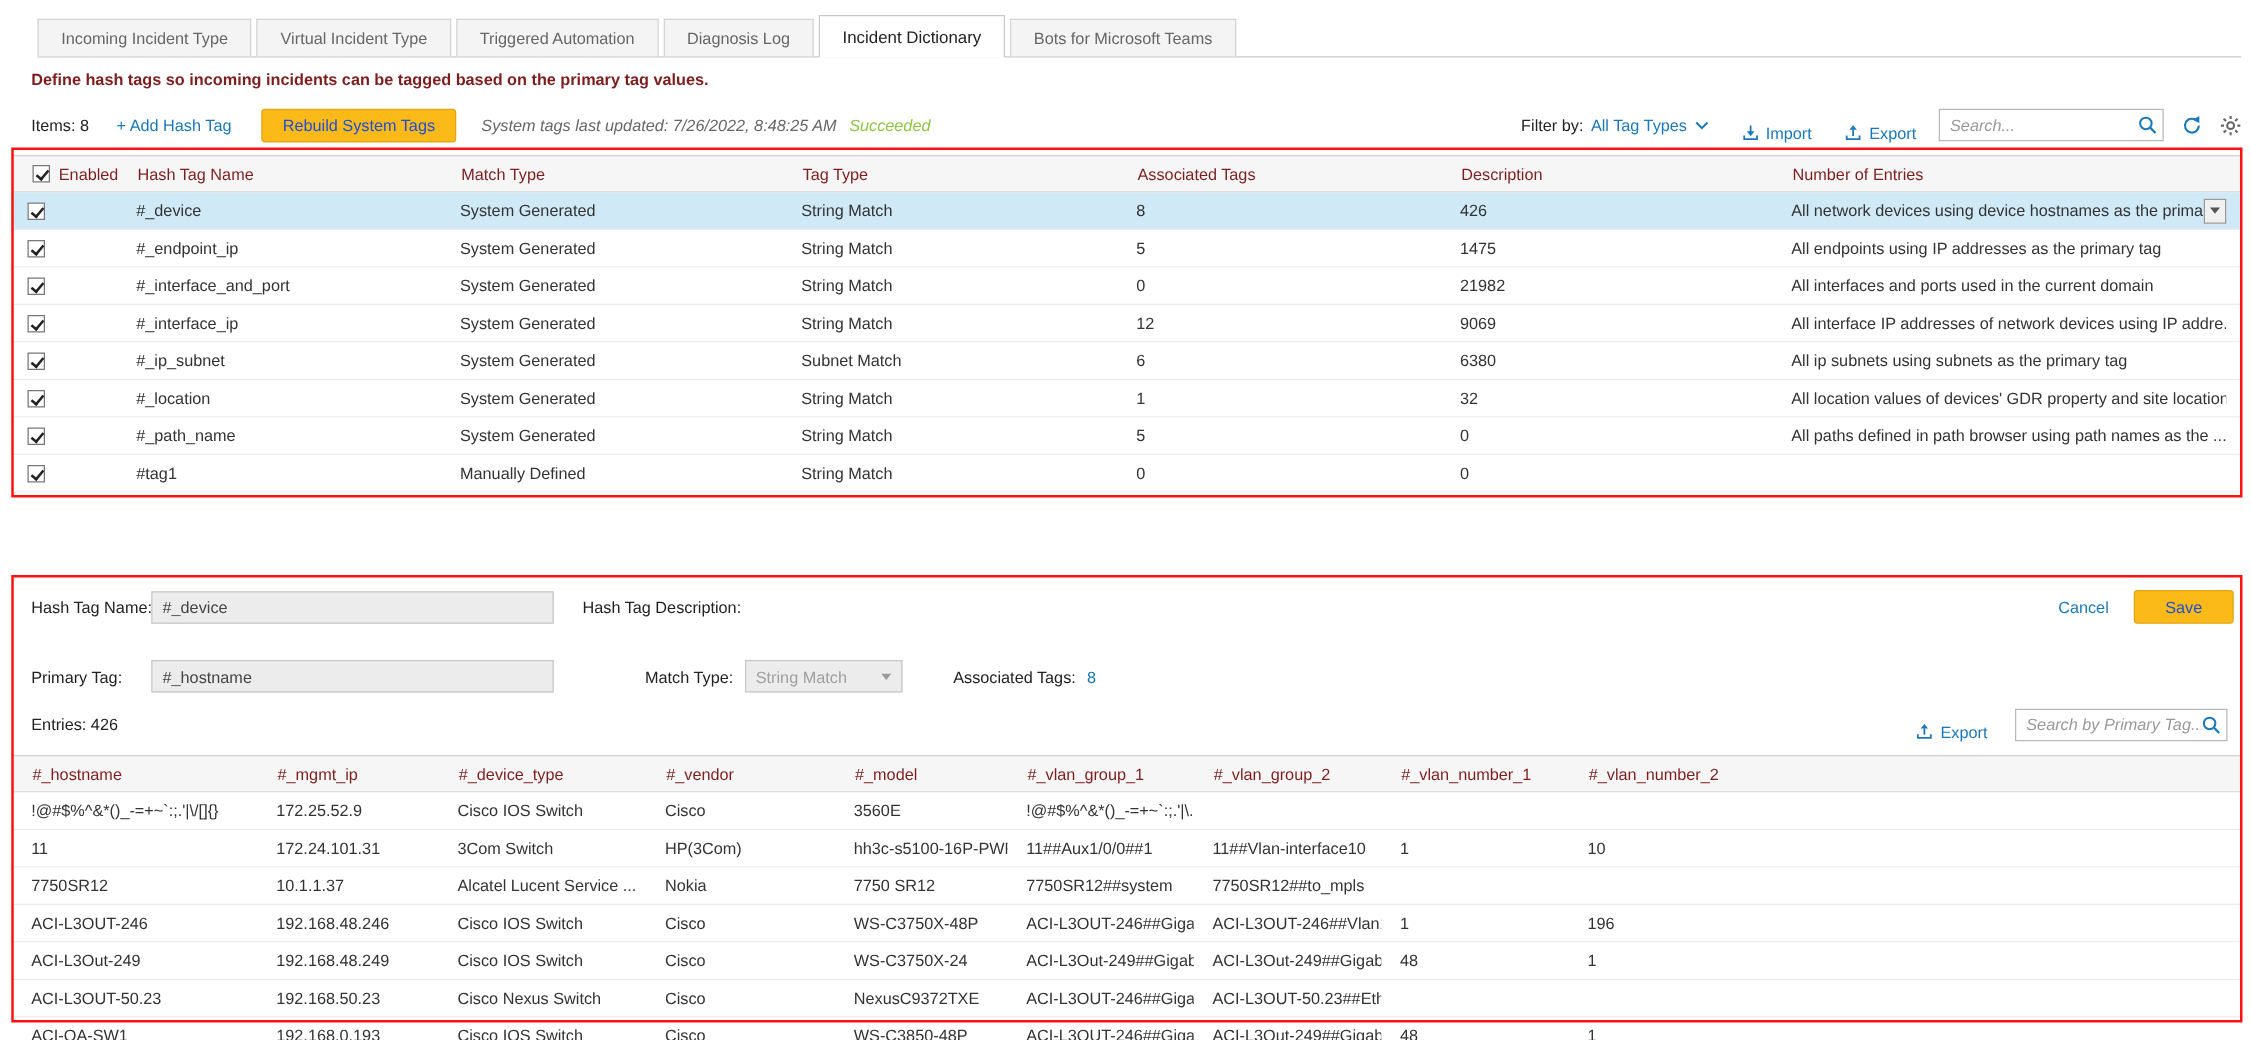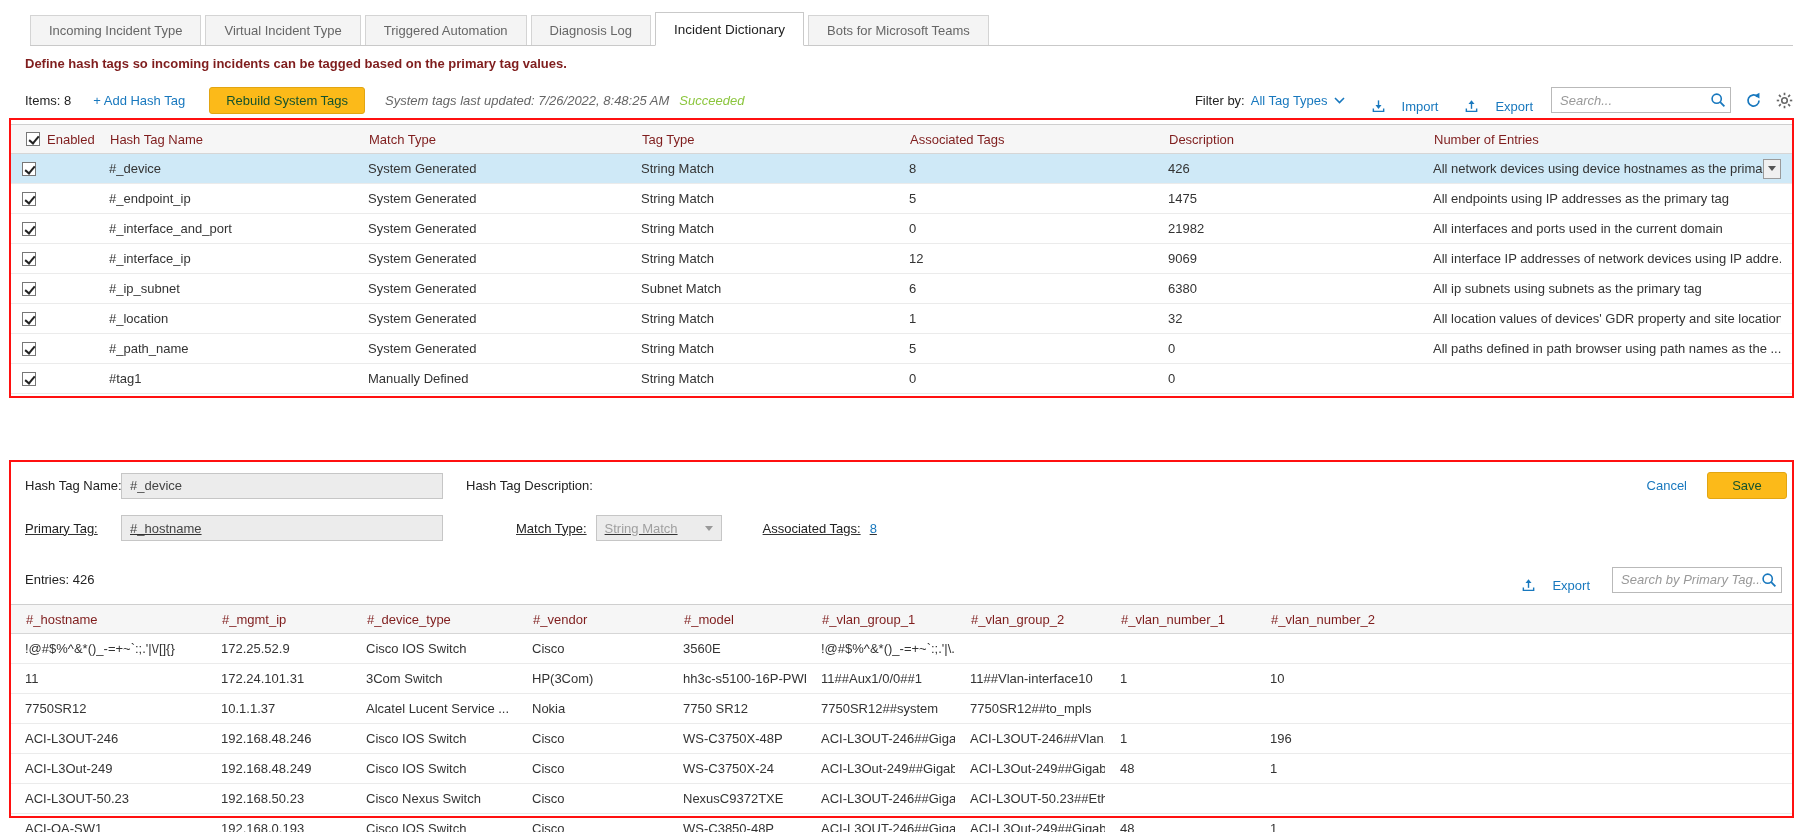--- a/index.html
+++ b/index.html
@@ -26,30 +26,30 @@
   .page-desc { position:absolute; left:25px; top:56px; font-weight:bold; color:#7f1d1d; }
   .toolbar {
     position:absolute; left:25px; top:85px; width:1768px; height:30px;
     display:flex; align-items:center;
   }
   .items-count { color:#222; }
   .link { color:var(--accent_blue,#1878be); cursor:pointer; text-decoration:none; white-space:nowrap; }
   .add-tag { margin-left:22px; }
   .btn-yellow {
     background:var(--accent_yellow,#fcba19); border:1px solid #e2a512; border-radius:3px;
-    color:#14532d; height:27px; padding:0 16px; cursor:pointer;
+    color:#1d4ed8; height:27px; padding:0 16px; cursor:pointer;
     font-family:"Liberation Sans",sans-serif; font-size:13px;
   }
   .rebuild-btn { margin-left:24px; }
   .updated-note { margin-left:20px; font-style:italic; color:#666; }
   .status-ok { margin-left:10px; font-style:italic; color:var(--success_green,#8cc63e); }
   .toolbar-right { margin-left:auto; display:flex; align-items:center; }
   .filter-label { color:#222; margin-right:6px; }
   .filter-value { display:flex; align-items:center; gap:6px; cursor:pointer; color:var(--accent_blue,#1878be); }
-  .io-btn { display:flex; align-items:center; gap:16px; margin-left:26px; cursor:pointer; color:var(--accent_blue,#1878be);margin-top:12px; }
+  .io-btn { display:flex; align-items:center; gap:5px; margin-left:26px; cursor:pointer; color:var(--accent_blue,#1878be);margin-top:12px; }
   .searchbox {
     display:flex; align-items:center; border:1px solid #b9b9b9; background:#fff;
     height:26px; margin-left:18px; padding:0 4px 0 8px;
   }
   .searchbox input {
     border:none; outline:none; flex:1; font-family:"Liberation Sans",sans-serif;
     font-size:13px; color:#444; background:transparent; min-width:0;
   }
   .searchbox input::placeholder { font-style:italic; color:#999; }
   .sb-main { width:180px; }
@@ -82,21 +82,21 @@
     width:18px; height:20px; background:#f0f0f0; border:1px solid #9a9a9a;
     display:flex; align-items:center; justify-content:center; flex:none; cursor:pointer;
   }
   .row-dd::after {
     content:""; width:0; height:0; border-left:4px solid transparent;
     border-right:4px solid transparent; border-top:5px solid #555;
   }
   
   .detail-row { position:absolute; left:25px; display:flex; align-items:center; }
   .dr1 { top:472px; width:1762px; }
-  .dr2 { top:515px; width:1762px;text-decoration:underline; }
+  .dr2 { top:528px; width:1762px; }
   .dr3 { top:566px; width:1757px; }
   .flabel { color:#222; white-space:nowrap; }
   .w-lab1 { width:96px; }
   .dis-input {
     height:26px; background:#ececec; border:1px solid #c6c6c6; padding:0 8px;
     font-family:"Liberation Sans",sans-serif; font-size:13px; color:#444;
   }
   .inp-name, .inp-ptag { width:322px; }
   .lbl-desc { margin-left:23px; }
   .inp-desc { width:702px; margin-left:9px; }

